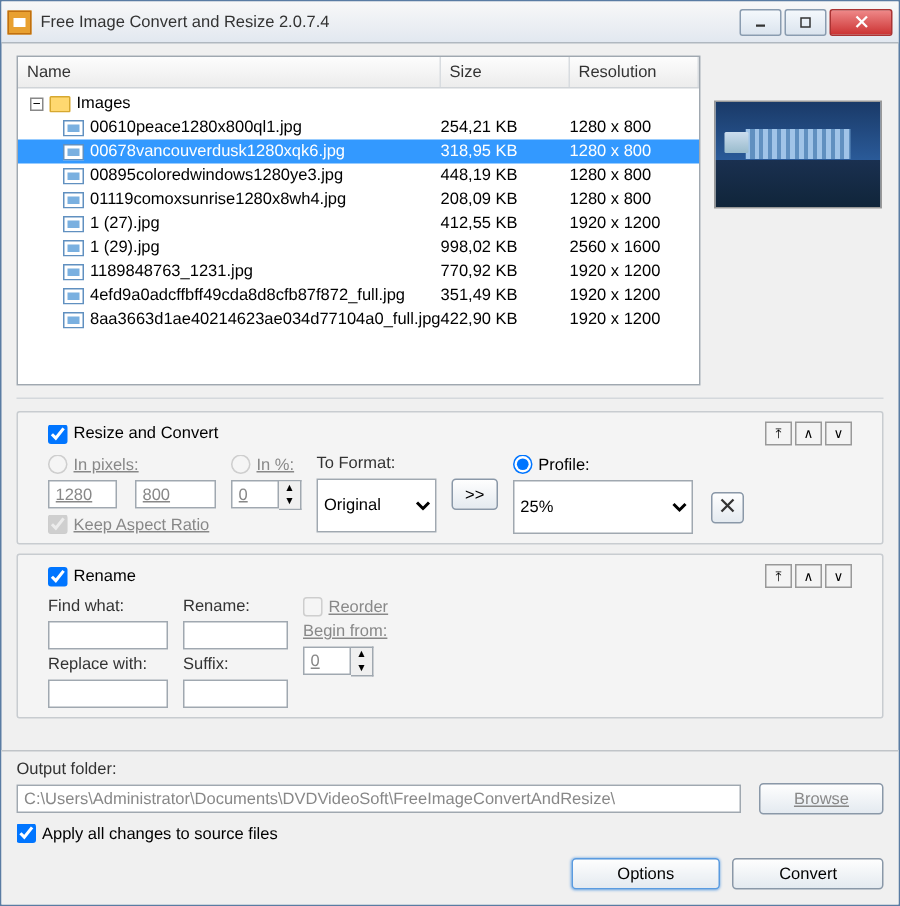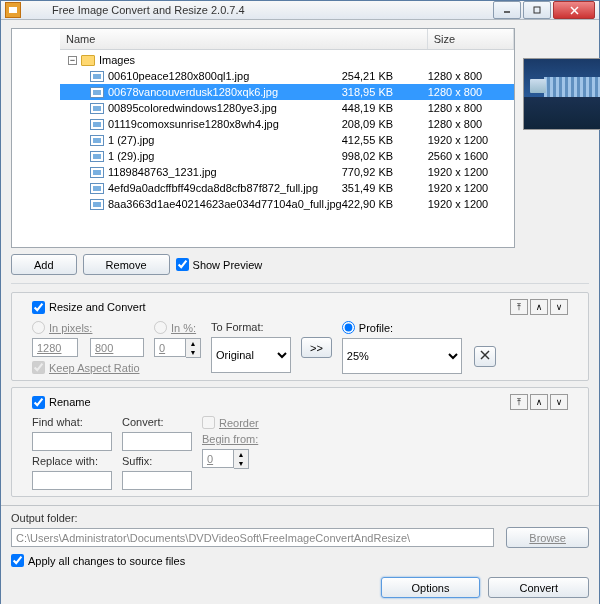--- a/index.html
+++ b/index.html
@@ -1,27 +1,27 @@
 <!DOCTYPE html>
 <html><head>
 <meta charset="utf-8">
 <style>
 * { box-sizing: border-box; margin: 0; padding: 0; font-family: "Segoe UI", Tahoma, sans-serif; font-size: 11px; }
 body { background: #fff; width: 600px; height: 604px; overflow: hidden; }
 .window { width: 600px; height: 604px; border: 1px solid #5a7ca3; display: flex; flex-direction: column; background: #f0f0f0; }
-.titlebar { height: 28px; background: linear-gradient(#f8f8f8, #e2e8f0); display: flex; align-items: center; padding: 0 4px; border-bottom: 1px solid #b0b8c0; gap: 25px; }
+.titlebar { height: 28px; background: linear-gradient(#f8f8f8, #e2e8f0); display: flex; align-items: center; padding: 0 4px; border-bottom: 1px solid #b0b8c0; }
 .titlebar .icon { width: 16px; height: 16px; margin-right: 6px; background: #e8a030; border: 1px solid #c07010; display: flex; align-items: center; justify-content: center; }
 .titlebar .icon::after { content: ""; width: 8px; height: 6px; background: #fff; }
 .titlebar .title { flex: 1; color: #333; }
 .winbtns { display: flex; gap: 2px; }
 .winbtn { width: 28px; height: 18px; border: 1px solid #8a9cb0; background: linear-gradient(#f4f8fc, #dbe4ee); border-radius: 2px; display: flex; align-items: center; justify-content: center; color: #333; cursor: pointer; }
 .winbtn.close { background: linear-gradient(#e88, #c33); border-color: #a33; color: #fff; width: 42px; }
 .content { flex: 1; padding: 8px 10px; display: flex; flex-direction: column; gap: 6px; }
 .listwrap { display: flex; gap: 8px; }
-.treelist { flex: 1; border: 1px solid #a0a8b0; background: #fff; height: 220px; display: flex; flex-direction: column; padding-left: 48px; }
+.treelist { flex: 1; border: 1px solid #a0a8b0; background: #fff; height: 220px; display: flex; flex-direction: column; }
 .listhead { display: flex; border-bottom: 1px solid #d0d4d8; background: linear-gradient(#fdfdfd, #ececec); }
 .listhead > div { padding: 4px 6px; border-right: 1px solid #d8dce0; color: #333; }
 .col-name { flex: 1; }
 .col-size { width: 86px; text-align: left; }
 .col-res { width: 86px; }
 .treebody { flex: 1; padding: 2px 0; overflow: auto; }
 .treerow { display: flex; align-items: center; height: 16px; padding-left: 8px; }
 .treerow.indent1 { padding-left: 30px; }
 .treerow.sel { background: #3399ff; color: #fff; }
 .fname { flex: 1; display: flex; align-items: center; gap: 4px; white-space: nowrap; overflow: hidden; }
@@ -84,20 +84,21 @@
         </div>
     </div>
   </div>
 
   <div class="content">
     <div class="listwrap">
       <div class="treelist">
         <div class="listhead">
           <div class="col-name">Name</div>
           <div class="col-size">Size</div>
+          <div class="col-res">Resolution</div>
         </div>
         <div class="treebody" id="treebody">
             <div class="treerow">
               <div class="fname">
                 <span class="toggle">−</span>
                 <span class="folder-icon"></span>
                 <span>Images</span>
               </div>
             </div>
             <div class="treerow indent1">
@@ -172,28 +173,20 @@
               <div class="fsize">422,90 KB</div>
               <div class="fres">1920 x 1200</div>
             </div>
           </div>
       </div>
       <div class="preview">
         <div class="previmg"></div>
       </div>
     </div>
 
-    <div class="btnrow">
-      <button class="w7btn">Add</button>
-      <button class="w7btn">Remove</button>
-      <label>
-          <input type="checkbox" checked="" style="">
-          <span>Show Preview</span>
-        </label>
-    </div>
 
     <hr class="sep">
 
     <div class="panel">
       <div class="panelhead">
         <label>
             <input type="checkbox" checked="" style="">
             <span>Resize and Convert</span>
           </label>
         <div class="panelctrls">
@@ -266,21 +259,21 @@
         </div>
       </div>
       <div class="grid">
         <div class="col">
           <span class="lbl">Find what:</span>
           <input type="text" style="width: 80px;">
           <span class="lbl">Replace with:</span>
           <input type="text" style="width: 80px;">
         </div>
         <div class="col">
-          <span class="lbl">Convert:</span>
+          <span class="lbl">Rename:</span>
           <input type="text" style="width: 70px;">
           <span class="lbl">Suffix:</span>
           <input type="text" style="width: 70px;">
         </div>
         <div class="col">
           <label class="dis">
               <input type="checkbox" disabled="" style="">
               <span>Reorder</span>
             </label>
           <span class="lbl dis">Begin from:</span>

